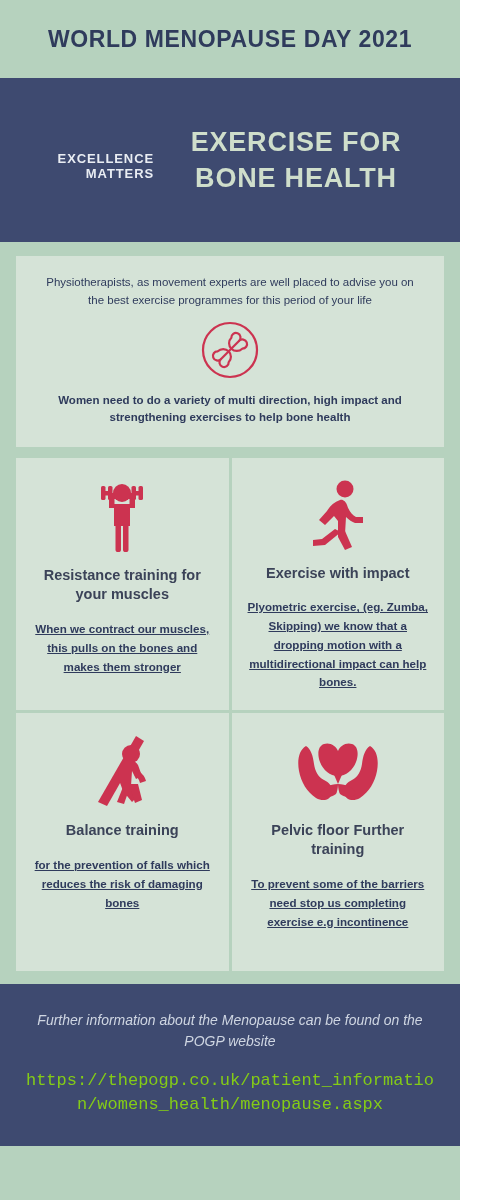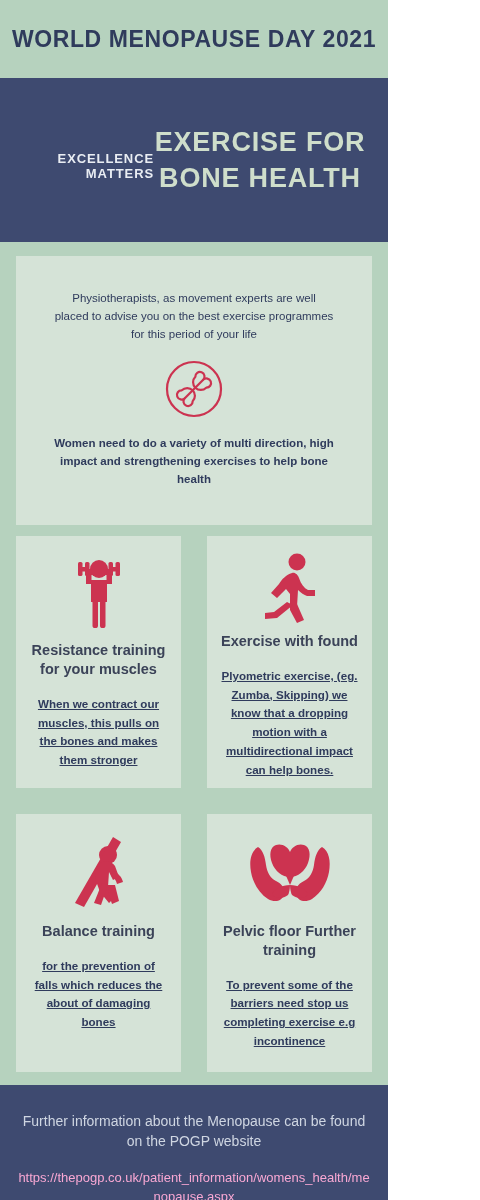--- a/index.html
+++ b/index.html
@@ -4,21 +4,21 @@
 <style>
   html, body {
     margin: 0;
     padding: 0;
     background: #ffffff;
   }
   body {
     font-family: "Liberation Sans", sans-serif;
   }
   .infographic {
-    width: 388px;
+    width: 460px;
     height: 1200px;
     position: relative;
     overflow: hidden;
     background: #b6d2be;
     box-sizing: border-box;
   }
 
   
   .top-band {
     height: 78px;
@@ -93,36 +93,36 @@
 
   
   .intro-card {
     padding: 18px 22px 20px 22px;
     text-align: center;
   }
   .intro-text {
     color: #2f3b5c;
     font-size: 11.5px;
     line-height: 1.55;
-    margin: 16px;
+    margin: 0;
   }
   .intro-text.bold {
     font-weight: bold;
   }
   .bone-icon-holder {
     display: flex;
     justify-content: center;
     margin: 10px 0 12px 0;
   }
 
   
   .card-grid {
     display: grid;
     grid-template-columns: 1fr 1fr;
-    gap: 26px;
+    gap: 3px;
     margin-top: 11px;
   }
   .feature-card {
     background: #d5e3d7;
     padding: 16px 14px 18px 14px;
     display: flex;
     flex-direction: column;
     align-items: center;
     box-sizing: border-box;
   }
@@ -159,27 +159,29 @@
     padding: 26px 18px 30px 18px;
     text-align: center;
     box-sizing: border-box;
     height: 162px;
   }
   .footer-line1 {
     color: #cfd6e2;
     font-size: 14px;
     line-height: 1.45;
     margin: 0;
+    font-style: italic;
   }
   .footer-url {
-    color: #f9a8d4;
-    font-size: 13px;
+    color: #84cc16;
+    font-size: 17px;
     line-height: 1.45;
     margin: 18px 0 0 0;
     word-break: break-all;
+    font-family: Liberation Mono, monospace;
   }
   .bottom-band {
     background: #b6d2be;
     height: 48px;
   }
 </style>
 </head>
 <body>
 
 <div class="infographic">
@@ -246,37 +248,37 @@
 
       <div class="feature-card row1">
         <div class="feature-icon">
           <svg width="66" height="76" viewBox="0 0 66 76" xmlns="http://www.w3.org/2000/svg" fill="#cc3350">
             <circle cx="40" cy="10" r="8.5"></circle>
             <path d="M35 21 C29 23 25 27 22 32 L14 41 L20 46 L29 37 L33 42 L33 55 L40 55 L41 38 C44 41 47 43 50 44 L58 44 L58 38 L51 38 C47 36 44 32 42 26 C41 23 38 20 35 21 Z"></path>
             <path d="M33 52 L40 52 L47 68 L40 71 L33 58 Z"></path>
             <path d="M30 50 L36 53 L20 66 L8 67 L8 61 L17 60 Z"></path>
           </svg>
         </div>
-        <h3 class="feature-title">Exercise with found</h3>
+        <h3 class="feature-title">Exercise with impact</h3>
         <p class="feature-body">Plyometric exercise, (eg. Zumba, Skipping) we know that a dropping motion with a multidirectional impact can help bones.</p>
       </div>
 
       <div class="feature-card row2">
         <div class="feature-icon">
           <svg width="64" height="78" viewBox="0 0 64 78" xmlns="http://www.w3.org/2000/svg" fill="#cc3350">
             <circle cx="41" cy="20" r="9"></circle>
             <path d="M46 2 L54 7 L17 72 L8 68 Z"></path>
             <path d="M33 28 C38 25 45 26 48 31 L52 42 L46 45 L42 37 L41 52 L48 62 L42 68 L33 57 L29 46 C27 39 28 32 33 28 Z"></path>
             <path d="M41 50 L48 50 L52 66 L45 69 L41 57 Z"></path>
             <path d="M35 48 L41 50 L34 70 L27 68 Z"></path>
             <path d="M46 36 C51 38 55 42 56 47 L50 49 C49 45 47 42 44 41 Z"></path>
           </svg>
         </div>
         <h3 class="feature-title">Balance training</h3>
-        <p class="feature-body">for the prevention of falls which reduces the about of damaging bones</p>
+        <p class="feature-body">for the prevention of falls which reduces the risk of damaging bones</p>
       </div>
 
       <div class="feature-card row2">
         <div class="feature-icon">
           <svg width="84" height="66" viewBox="0 0 84 66" xmlns="http://www.w3.org/2000/svg" fill="#cc3350">
             <path d="M10 6 C3 10 1 20 3 31 C5 42 11 52 20 58 C27 62 34 60 36 54 C38 48 34 43 28 40 C22 37 19 31 18 24 C17 16 15 9 10 6 Z"></path>
             <path d="M74 6 C81 10 83 20 81 31 C79 42 73 52 64 58 C57 62 50 60 48 54 C46 48 50 43 56 40 C62 37 65 31 66 24 C67 16 69 9 74 6 Z"></path>
             <path d="M28 4 C34 2 40 6 42 11 C44 6 50 2 56 4 C62 6 63 14 60 22 C57 30 50 36 42 36 C34 36 27 30 24 22 C21 14 22 6 28 4 Z"></path>
             <path d="M36 30 L42 44 L48 30 Z"></path>
             <path d="M42 44 C50 44 58 48 60 54 C56 58 49 58 44 54 C43 52 42 48 42 44 Z"></path>

